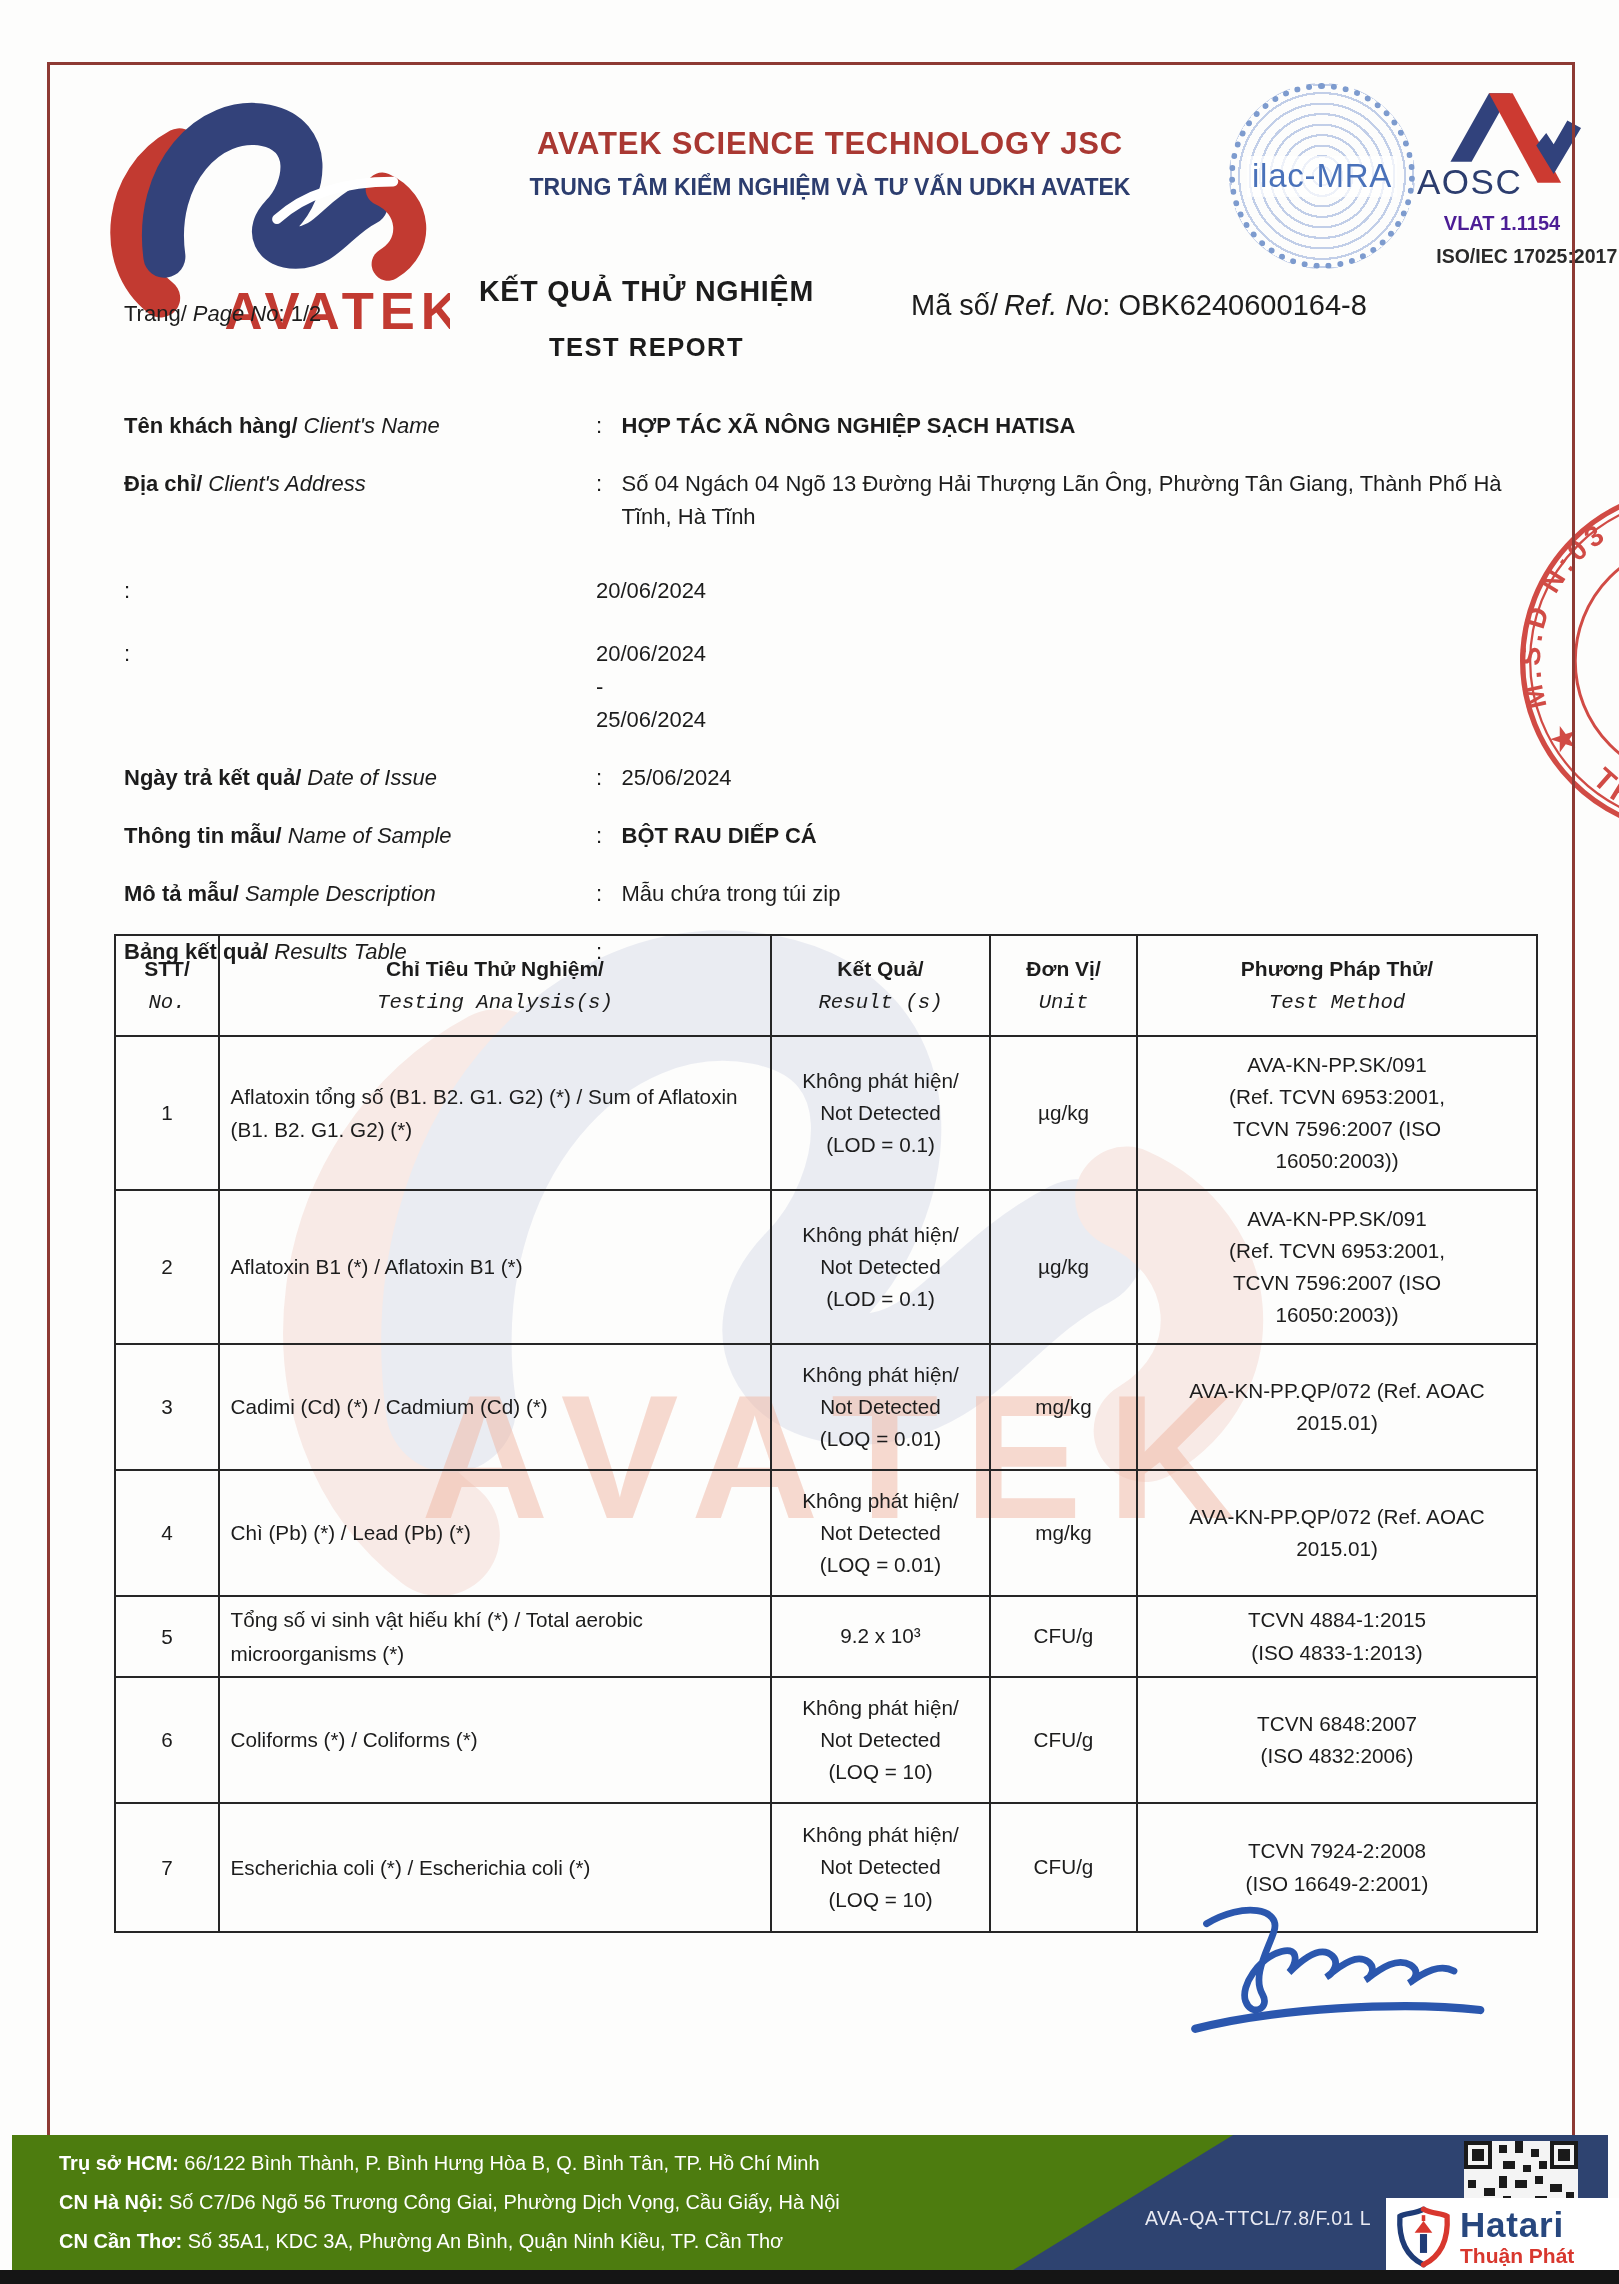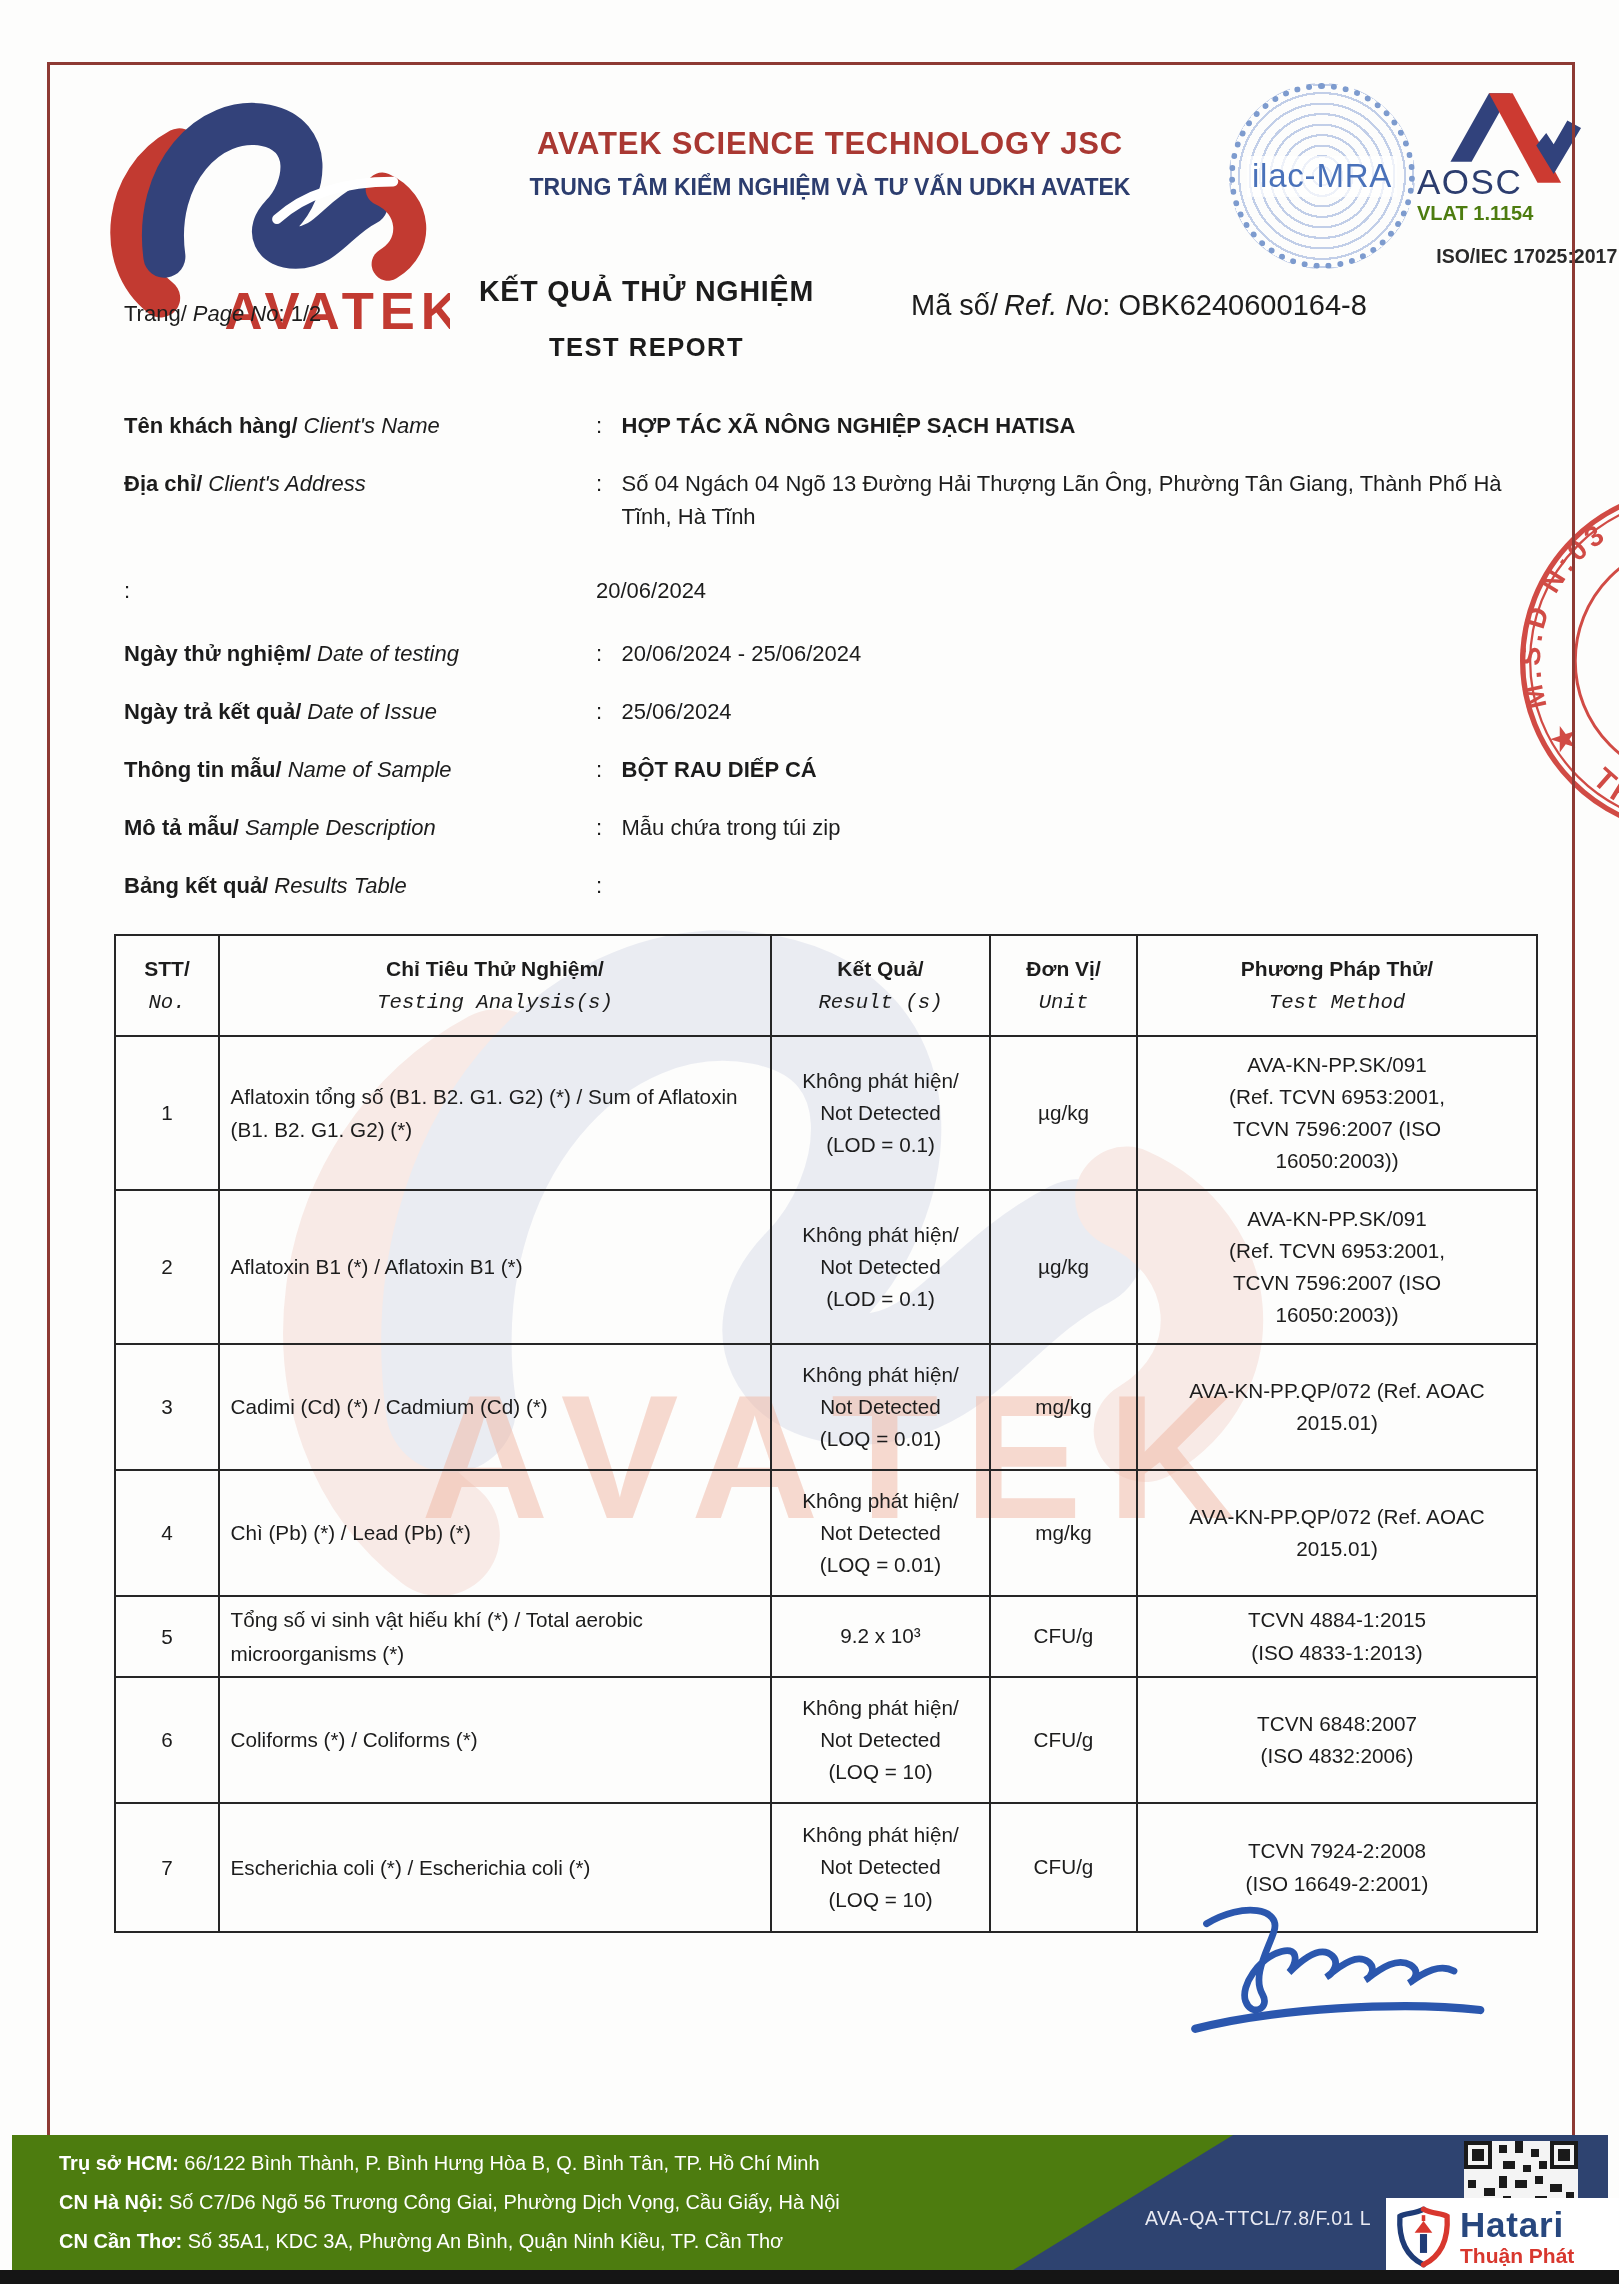--- a/index.html
+++ b/index.html
@@ -14,21 +14,21 @@
   .company{position:absolute;left:443px;top:126px;width:774px;text-align:center;z-index:2;}
   .company-name{font-size:31px;font-weight:bold;color:#a93832;letter-spacing:0.8px;}
   .company-sub{font-size:23px;font-weight:bold;color:#2c3d6e;margin-top:12px;}
   .ilac{position:absolute;left:1229px;top:83px;width:174px;height:174px;border-radius:50%;z-index:2;
         background:repeating-radial-gradient(circle at 50% 50%, rgba(255,255,255,0) 0 8.3px, rgba(96,130,200,.38) 8.3px 10.5px);
         border:6px dotted #7d9bce;display:flex;align-items:center;justify-content:center;}
   .ilac-label{font-size:33px;color:#4a72ba;background:rgba(255,255,255,.72);padding:1.5px 4.5px;letter-spacing:0.8px;}
   .aosc{position:absolute;left:1417px;top:78px;width:170px;height:210px;z-index:2;}
   .aosc-mark{position:absolute;left:25.5px;top:0;}
   .aosc-word{position:absolute;left:0;top:84px;font-size:35px;color:#2c3d6e;letter-spacing:1.5px;}
-  .aosc-vlat{position:absolute;left:0;top:124px;width:100%;text-align:left;font-size:20px;font-weight:bold;color:#4d7c0f;}
+  .aosc-vlat{position:absolute;left:0;top:134px;width:100%;text-align:center;font-size:20px;font-weight:bold;color:#4c1d95;}
   .aosc-iso{position:absolute;left:-6px;top:167px;width:115%;text-align:center;font-size:19.5px;font-weight:bold;color:#2a2a2a;margin-left:18px;}
   
   .page-no{position:absolute;left:124px;top:301px;font-size:22px;z-index:2;}
   .title{position:absolute;left:391px;top:275px;width:511px;text-align:center;z-index:2;}
   .title-vi{font-size:28.6px;font-weight:bold;letter-spacing:0.8px;}
   .title-en{font-size:25.5px;font-weight:bold;margin-top:25px;letter-spacing:1.5px;}
   .refno{position:absolute;left:911px;top:289px;font-size:29px;z-index:2;}
   .lbl-en{font-style:italic;margin-left:6px;}
   
   .info{position:absolute;left:124px;top:409px;width:1412px;z-index:2;}
@@ -135,21 +135,20 @@
     <div class="info-row mb-lg">
       <span><span class="lbl-vi">Địa chỉ/</span><span class="lbl-en">Client's Address</span></span>
       <span>:</span>
       <span class="val">Số 04 Ngách 04 Ngõ 13 Đường Hải Thượng Lãn Ông, Phường Tân Giang, Thành Phố Hà Tĩnh, Hà Tĩnh</span>
     </div>
     <div class="info-row mb-md">
       <span>:</span>
       <span class="val">20/06/2024</span>
     </div>
     <div class="info-row">
-      <span><span class="lbl-vi">Ngày thử nghiệm/</span><span class="lbl-en">Date of testing</span></span>
       <span>:</span>
       <span class="val">20/06/2024 - 25/06/2024</span>
     </div>
     <div class="info-row">
       <span><span class="lbl-vi">Ngày trả kết quả/</span><span class="lbl-en">Date of Issue</span></span>
       <span>:</span>
       <span class="val">25/06/2024</span>
     </div>
     <div class="info-row">
       <span><span class="lbl-vi">Thông tin mẫu/</span><span class="lbl-en">Name of Sample</span></span>

